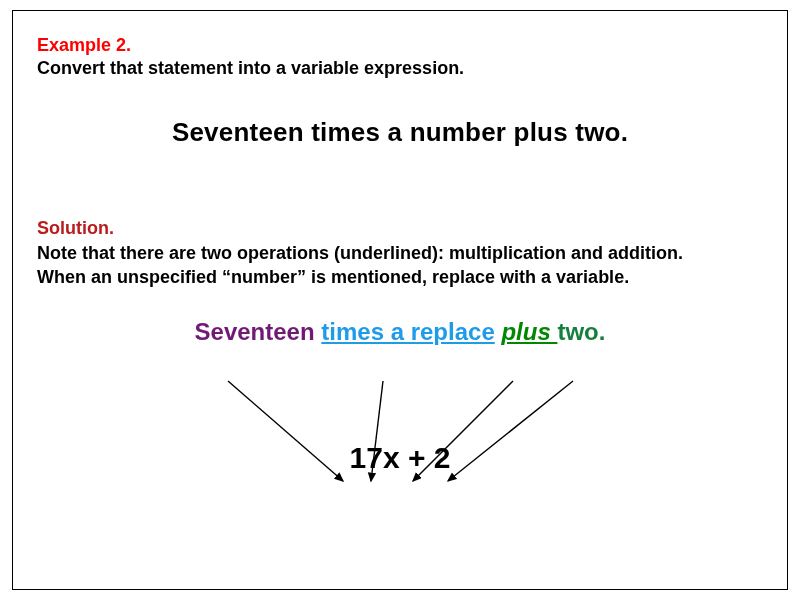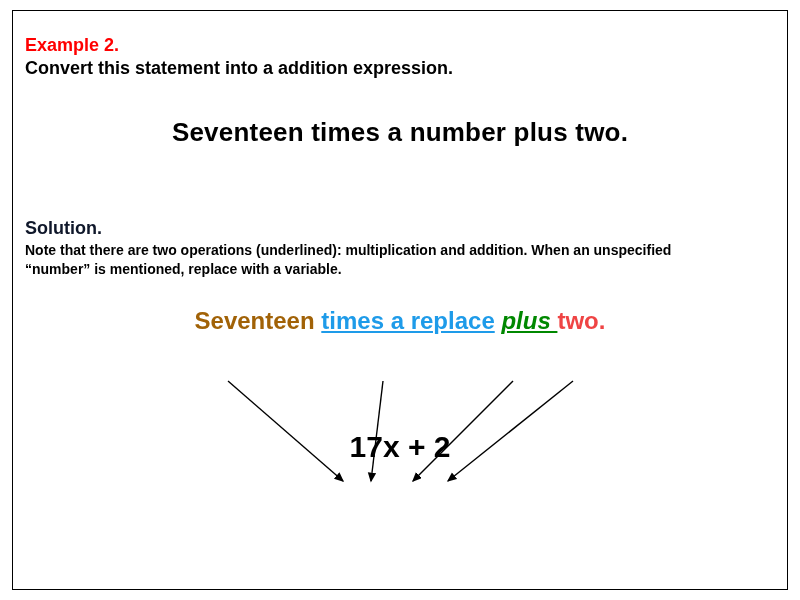--- a/index.html
+++ b/index.html
@@ -10,21 +10,21 @@
     font-family: Arial, Helvetica, sans-serif;
     position: relative;
   }
   .frame {
     position: absolute;
     left: 12px;
     top: 10px;
     width: 776px;
     height: 580px;
     border: 1px solid #000;
-    padding: 24px 12px;
+    padding: 24px 24px;
   }
   .example-label {
     color: #ff0000;
     font-weight: bold;
     font-size: 18px;
   }
   .prompt {
     color: #000;
     font-weight: bold;
     font-size: 18px;
@@ -32,43 +32,43 @@
   }
   .statement {
     color: #000;
     font-weight: 900;
     font-size: 26px;
     text-align: center;
     margin-top: 38px;
     letter-spacing: 0.2px;
   }
   .solution-label {
-    color: #0f172a;
+    color: #b91c1c;
     font-weight: bold;
     font-size: 18px;
     margin-top: 70px;
   }
   .solution-text {
     color: #000;
     font-weight: bold;
-    font-size: 14px;
+    font-size: 18px;
     line-height: 1.35;
     margin-top: 2px;
     max-width: 680px;
   }
   .colored-line {
     text-align: center;
     font-weight: 900;
     font-size: 24px;
     margin-top: 28px;
   }
-  .c-red { color: #a16207; }
+  .c-red { color: #701a75; }
   .c-blue { color: #1e9be9; text-decoration: underline; }
   .c-green { color: #008800; text-decoration: underline; font-style: italic; }
-  .c-orange { color: #ef4444; }
+  .c-orange { color: #15803d; }
   .expression {
     text-align: center;
     font-weight: 900;
     font-size: 30px;
     color: #000;
     margin-top: 95px;
   }
   svg.arrows {
     position: absolute;
     left: 0;
@@ -77,21 +77,21 @@
     height: 580px;
     pointer-events: none;
   }
 </style>
 </head>
 <body>
 
 <div class="frame">
 
   <div class="example-label">Example 2.</div>
-  <div class="prompt">Convert this statement into a addition expression.</div>
+  <div class="prompt">Convert that statement into a variable expression.</div>
 
   <div class="statement">Seventeen times a number plus two.</div>
 
   <div class="solution-label">Solution.</div>
   <div class="solution-text">Note that there are two operations (underlined): multiplication and addition. When an unspecified “number” is mentioned, replace with a variable.</div>
 
   <div class="colored-line">
     <span class="c-red">Seventeen</span>
     <span> </span>
     <span class="c-blue">times a replace</span>

